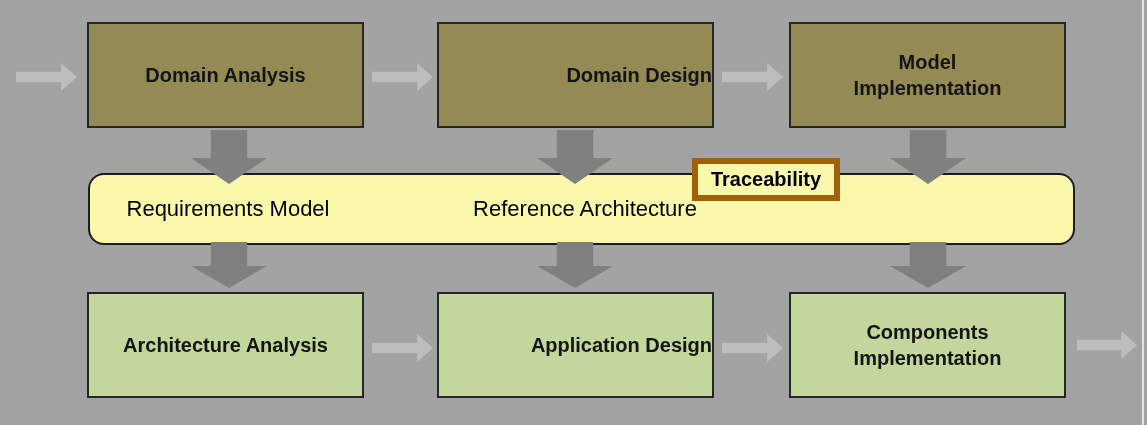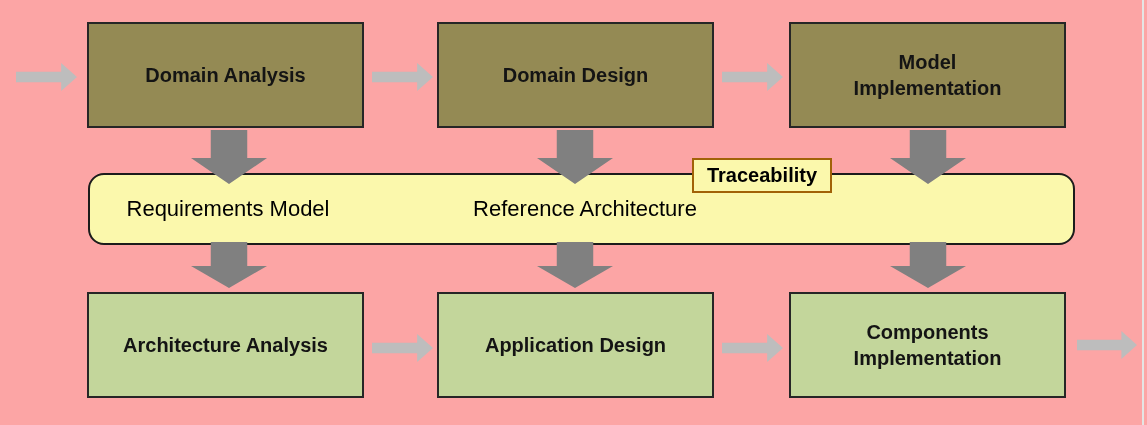--- a/index.html
+++ b/index.html
@@ -1,37 +1,37 @@
 <!DOCTYPE html>
 <html><head>
 <meta charset="utf-8">
 <style>
   html,body{margin:0;padding:0;background:#ffffff;}
   #stage{
     position:relative;
     width:1147px;height:425px;
-    background:#fca5a5;
+    background:#a3a3a3;
     font-family:"Liberation Sans", sans-serif;
     overflow:hidden;
   }
   
   .pbox{
     position:absolute;
     width:273px;height:102px;
     border:2px solid #262626;
     display:flex;flex-direction:column;
     align-items:center;justify-content:center;
     text-align:center;
     font-weight:bold;font-size:20px;line-height:26px;color:#141414;
   }
   .pbox span{display:block;white-space:nowrap;}
   .pbox span:empty{display:none;}
   .domain-fill{background:#948A54;}
   .application-fill{background:#C3D69B;}
-  .col1{left:87px;}  .col2{left:437px;}  .col3{left:789px;}
+  .col1{left:87px;}  .col2{left:437px;align-items:flex-end;}  .col3{left:789px;}
   .row-top{top:22px;} .row-bottom{top:292px;}
 
   
   .band{
     position:absolute;left:88px;top:173px;
     width:983px;height:68px;
     background:#FBF8AC;
     border:2px solid #1c1c1c;
     border-radius:16px;
   }
@@ -39,21 +39,21 @@
     position:absolute;top:173px;height:72px;line-height:72px;
     transform:translateX(-50%);
     font-size:22px;color:#000000;white-space:nowrap;
   }
   .bl1{left:228px;} .bl2{left:585px;} .bl3{left:928px;}
 
   
   .tag{
     position:absolute;left:692px;top:158px;
     width:136px;height:31px;
-    background:#FBF8AC;border:2px solid #a16207;
+    background:#FBF8AC;border:6px solid #a16207;
     display:flex;align-items:center;justify-content:center;
     font-weight:bold;font-size:20px;color:#000000;
   }
 
   
   .harrow{
     position:absolute;width:61px;height:28px;background:#BDBDBD;
     clip-path:polygon(0 31%, 74% 31%, 74% 0, 100% 50%, 74% 100%, 74% 69%, 0 69%);
   }
   .ha-y-top{top:63px;} .ha-y-bottom{top:334px;}

